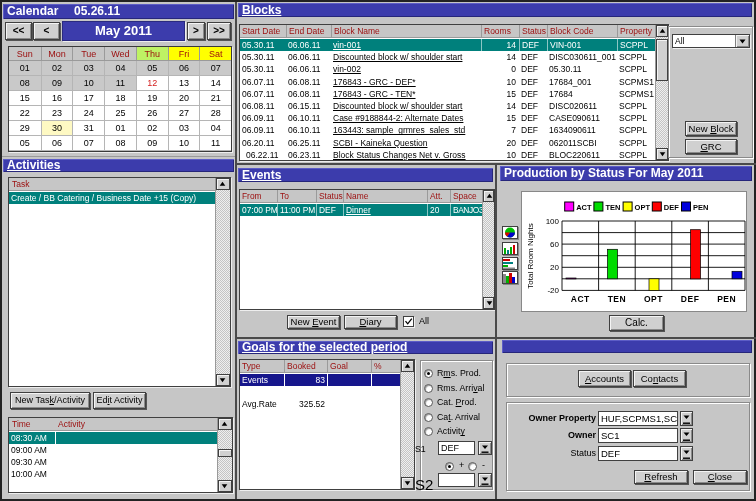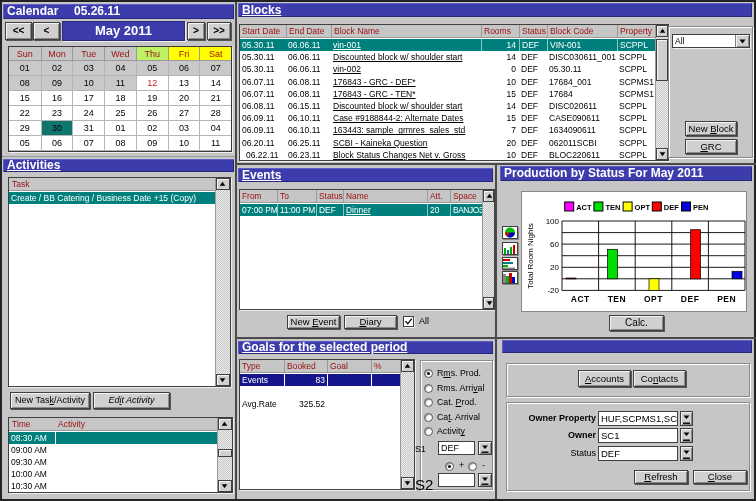--- a/index.html
+++ b/index.html
@@ -65,21 +65,21 @@
     <div class="cell" style="left:158.6px;width:31.7px;top:44px;height:15px;background:#fff;color:#000;border-bottom:1px solid #b5b5b5;border-left:1px solid #b5b5b5;text-align:center;line-height:15px;">20</div>
     <div class="cell" style="left:190.3px;width:31.7px;top:44px;height:15px;background:#fff;color:#000;border-bottom:1px solid #b5b5b5;border-left:1px solid #b5b5b5;text-align:center;line-height:15px;">21</div>
     <div class="cell" style="left:0.0px;width:31.7px;top:59px;height:15px;background:#fff;color:#000;border-bottom:1px solid #b5b5b5;text-align:center;line-height:15px;">22</div>
     <div class="cell" style="left:31.7px;width:31.7px;top:59px;height:15px;background:#fff;color:#000;border-bottom:1px solid #b5b5b5;border-left:1px solid #b5b5b5;text-align:center;line-height:15px;">23</div>
     <div class="cell" style="left:63.4px;width:31.7px;top:59px;height:15px;background:#fff;color:#000;border-bottom:1px solid #b5b5b5;border-left:1px solid #b5b5b5;text-align:center;line-height:15px;">24</div>
     <div class="cell" style="left:95.1px;width:31.7px;top:59px;height:15px;background:#fff;color:#000;border-bottom:1px solid #b5b5b5;border-left:1px solid #b5b5b5;text-align:center;line-height:15px;">25</div>
     <div class="cell" style="left:126.9px;width:31.7px;top:59px;height:15px;background:#fff;color:#000;border-bottom:1px solid #b5b5b5;border-left:1px solid #b5b5b5;text-align:center;line-height:15px;">26</div>
     <div class="cell" style="left:158.6px;width:31.7px;top:59px;height:15px;background:#fff;color:#000;border-bottom:1px solid #b5b5b5;border-left:1px solid #b5b5b5;text-align:center;line-height:15px;">27</div>
     <div class="cell" style="left:190.3px;width:31.7px;top:59px;height:15px;background:#fff;color:#000;border-bottom:1px solid #b5b5b5;border-left:1px solid #b5b5b5;text-align:center;line-height:15px;">28</div>
     <div class="cell" style="left:0.0px;width:31.7px;top:74px;height:15px;background:#fff;color:#000;border-bottom:1px solid #b5b5b5;text-align:center;line-height:15px;">29</div>
-    <div class="cell" style="left:31.7px;width:31.7px;top:74px;height:15px;background:#0f766e;color:#000;border-bottom:1px solid #b5b5b5;border-left:1px solid #b5b5b5;text-align:center;line-height:15px;">30</div>
+    <div class="cell" style="left:31.7px;width:31.7px;top:74px;height:15px;background:#fef9c3;color:#000;border-bottom:1px solid #b5b5b5;border-left:1px solid #b5b5b5;text-align:center;line-height:15px;">30</div>
     <div class="cell" style="left:63.4px;width:31.7px;top:74px;height:15px;background:#fff;color:#000;border-bottom:1px solid #b5b5b5;border-left:1px solid #b5b5b5;text-align:center;line-height:15px;">31</div>
     <div class="cell" style="left:95.1px;width:31.7px;top:74px;height:15px;background:#fff;color:#000;border-bottom:1px solid #b5b5b5;border-left:1px solid #b5b5b5;text-align:center;line-height:15px;">01</div>
     <div class="cell" style="left:126.9px;width:31.7px;top:74px;height:15px;background:#fff;color:#000;border-bottom:1px solid #b5b5b5;border-left:1px solid #b5b5b5;text-align:center;line-height:15px;">02</div>
     <div class="cell" style="left:158.6px;width:31.7px;top:74px;height:15px;background:#fff;color:#000;border-bottom:1px solid #b5b5b5;border-left:1px solid #b5b5b5;text-align:center;line-height:15px;">03</div>
     <div class="cell" style="left:190.3px;width:31.7px;top:74px;height:15px;background:#fff;color:#000;border-bottom:1px solid #b5b5b5;border-left:1px solid #b5b5b5;text-align:center;line-height:15px;">04</div>
     <div class="cell" style="left:0.0px;width:31.7px;top:89px;height:15px;background:#fff;color:#000;border-bottom:1px solid #b5b5b5;text-align:center;line-height:15px;">05</div>
     <div class="cell" style="left:31.7px;width:31.7px;top:89px;height:15px;background:#fff;color:#000;border-bottom:1px solid #b5b5b5;border-left:1px solid #b5b5b5;text-align:center;line-height:15px;">06</div>
     <div class="cell" style="left:63.4px;width:31.7px;top:89px;height:15px;background:#fff;color:#000;border-bottom:1px solid #b5b5b5;border-left:1px solid #b5b5b5;text-align:center;line-height:15px;">07</div>
     <div class="cell" style="left:95.1px;width:31.7px;top:89px;height:15px;background:#fff;color:#000;border-bottom:1px solid #b5b5b5;border-left:1px solid #b5b5b5;text-align:center;line-height:15px;">08</div>
     <div class="cell" style="left:126.9px;width:31.7px;top:89px;height:15px;background:#fff;color:#000;border-bottom:1px solid #b5b5b5;border-left:1px solid #b5b5b5;text-align:center;line-height:15px;">09</div>
@@ -101,31 +101,30 @@
         </div>
         <div style="position:absolute;bottom:0;left:0;right:0;height:12px;background:#d0d0d0;border:1px solid #404040;box-shadow:inset 1px 1px 0 #f4f4f4;">
           <svg width="11" height="10" viewBox="0 0 11 10">
             <path d="M5.5 7.2L2.7 3.2h5.6z" fill="#000"></path>
           </svg>
         </div>
       </div>
     </div>
 </div>
 <div class="btn" style="left:10px;top:392px;width:80px;height:17px;line-height:15px;">New Tas<u>k</u>/Activity</div>
-<div class="btn" style="left:93px;top:392px;width:77px;height:17px;line-height:15px;font-style:italic;">Ed<u>i</u>t Activity</div>
+<div class="btn" style="left:93px;top:392px;width:53px;height:17px;line-height:15px;">Ed<u>i</u>t Activity</div>
 <div class="sunk" style="left:8px;top:417px;width:225px;height:76px;font-size:8.5px;">
   <div class="row" style="top:0;height:13px;background:#c6c6c6;border-bottom:1px solid #9a9a9a;line-height:13px;">
     <span class="hdr" style="position:absolute;left:3px;">Time</span>
     <span class="hdr" style="position:absolute;left:49px;">Activity</span>
   </div>
   <div class="row teal" style="top:14px;height:12px;line-height:12px;"><span style="padding-left:2px;">08:30 AM</span><span style="position:absolute;left:46px;top:0;bottom:0;border-left:1px solid #fff;"></span></div>
   <div class="row" style="top:26px;height:12px;line-height:12px;"><span style="padding-left:2px;">09:00 AM</span></div>
   <div class="row" style="top:38px;height:12px;line-height:12px;"><span style="padding-left:2px;">09:30 AM</span></div>
   <div class="row" style="top:50px;height:12px;line-height:12px;"><span style="padding-left:2px;">10:00 AM</span></div>
-  <div class="row" style="top:62px;height:12px;line-height:12px;"><span style="padding-left:2px;">10:30 AM</span></div>
   <div class="vsb2" style="position:absolute;right:0;top:0;bottom:0;width:15px;">
       <div style="position:absolute;left:0;right:0;top:0;bottom:0;background-color:#d6d6d6;background-image:linear-gradient(45deg,#efefef 25%,transparent 25%,transparent 75%,#efefef 75%),linear-gradient(45deg,#efefef 25%,#c4c4c4 25%,#c4c4c4 75%,#efefef 75%);background-size:2px 2px;background-position:0 0,1px 1px;border-left:1px solid #9a9a9a;">
         <div style="position:absolute;top:0;left:0;right:0;height:12px;background:#d0d0d0;border:1px solid #404040;box-shadow:inset 1px 1px 0 #f4f4f4;">
           <svg width="11" height="10" viewBox="0 0 11 10">
             <path d="M5.5 2.8l2.8 4H2.7z" fill="#000"></path>
           </svg>
         </div>
         <div style="position:absolute;bottom:0;left:0;right:0;height:12px;background:#d0d0d0;border:1px solid #404040;box-shadow:inset 1px 1px 0 #f4f4f4;">
           <svg width="11" height="10" viewBox="0 0 11 10">
             <path d="M5.5 7.2L2.7 3.2h5.6z" fill="#000"></path>

